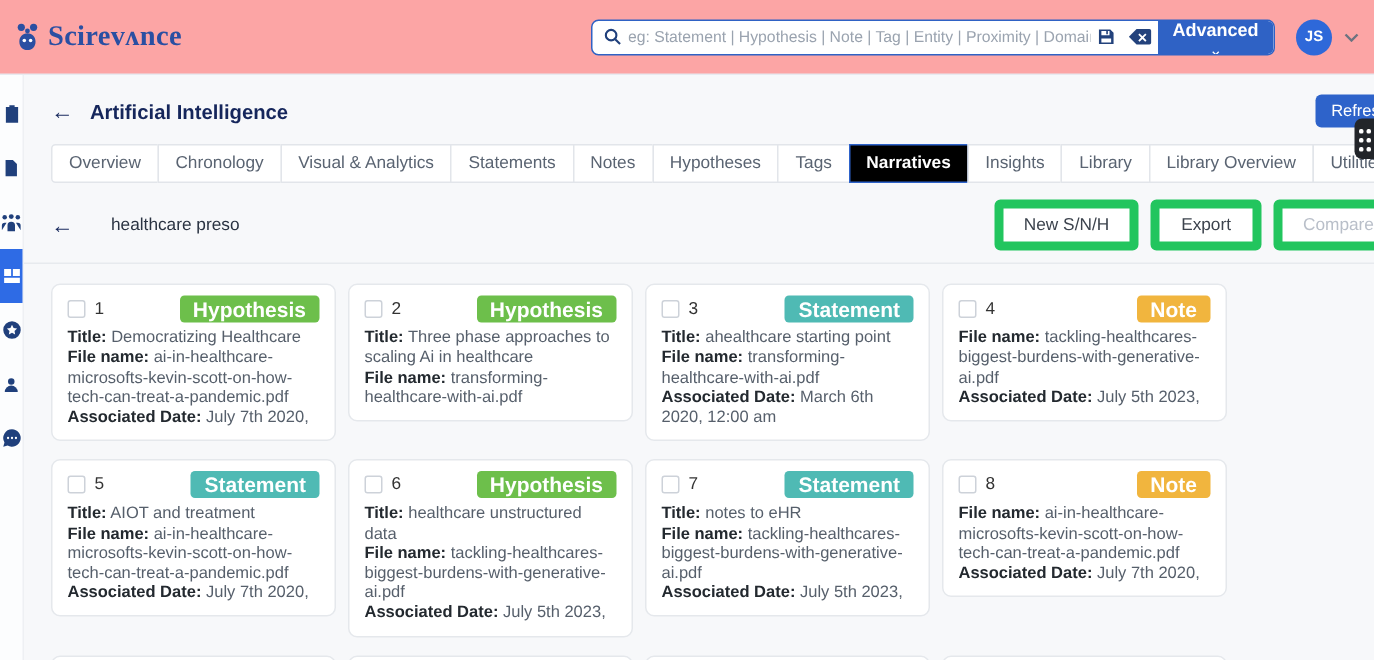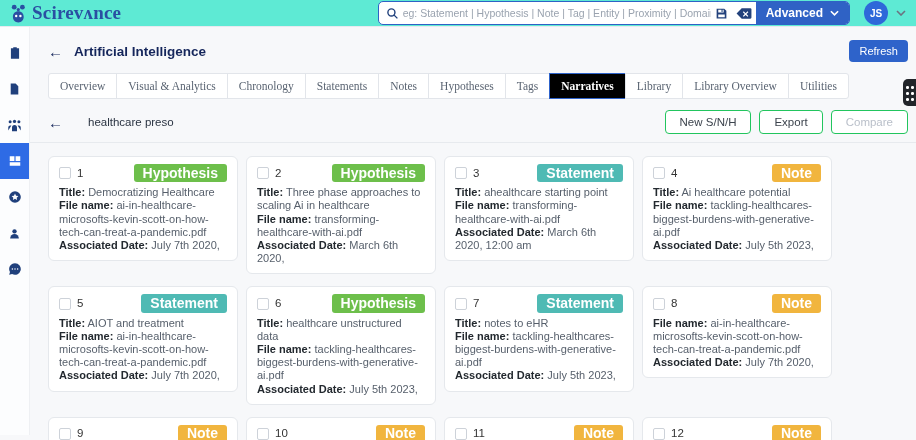--- a/index.html
+++ b/index.html
@@ -1,37 +1,37 @@
 <!DOCTYPE html>
 <html><head>
 <meta charset="utf-8">
 <style>
   * { margin:0; padding:0; box-sizing:border-box; }
   html,body { width:916px; height:440px; overflow:hidden; }
   body { font-family:"Liberation Sans", sans-serif; background:#f7f8fa; color:#2a3342; }
   .app { position:relative; width:916px; height:440px; overflow:hidden; }
 
   
-  .topbar { height:27px; background:#5eead4; border-bottom:1px solid #e8eaf0;
+  .topbar { height:50px; background:#fca5a5; border-bottom:1px solid #e8eaf0;
             display:flex; align-items:center; padding:0 10px; }
   .logo { display:flex; align-items:center; gap:5px; }
   .logo-mark svg { display:block; }
   .logo-text { font-family:"Liberation Serif", serif; font-weight:bold; font-size:19px;
                color:#2a4fa2; letter-spacing:.2px; }
   .search-wrap { margin-left:auto; display:flex; align-items:center; }
   .search-group { display:flex; align-items:center; border:1px solid #2f62c5; border-radius:5px;
                   background:#fff; height:24px; overflow:hidden; }
   .search-icon { padding:0 4px 0 7px; display:flex; }
   .search-input { border:none; outline:none; width:308px; font-size:10.5px; color:#333;
                   font-family:"Liberation Sans", sans-serif; }
   .search-input::placeholder { color:#9aa3af; }
   .mini-ic { display:flex; align-items:center; padding:0 4px; cursor:pointer; }
   .adv-btn { height:24px; background:#2f62c5; color:#fff; border:none; font-size:12px;
              font-weight:bold; padding:0 10px; display:flex; align-items:center; gap:7px;
-             cursor:pointer; font-family:"Liberation Sans", sans-serif; }
+             cursor:pointer; font-family:"Liberation Sans", sans-serif;flex-direction:column; }
   .avatar { width:24px; height:24px; border-radius:50%; background:#2e68d9; color:#fff;
             font-size:10px; font-weight:bold; display:flex; align-items:center;
             justify-content:center; margin-left:14px; cursor:pointer; }
   .av-chev { margin-left:8px; display:flex; cursor:pointer; }
 
   
   .layout { display:flex; height:408px; }
   .sidebar { width:30px; background:#fcfdfe; border-right:1px solid #eef0f3; padding-top:8px;
              display:flex; flex-direction:column; }
   .side-item { height:36px; display:flex; align-items:center; justify-content:center;
@@ -41,29 +41,29 @@
 
   .page-header { display:flex; align-items:center; padding:13px 8px 9px 18px; }
   .back-arrow { color:#15265b; font-weight:bold; font-size:15px; cursor:pointer; line-height:1; }
   .page-title { margin-left:11px; font-size:13.5px; font-weight:bold; color:#15265b; }
   .refresh-btn { margin-left:auto; background:#2e63ca; color:#fff; border:none; border-radius:4px;
                  font-size:11px; padding:5px 10px; cursor:pointer; font-family:"Liberation Sans", sans-serif; }
 
   .tabs-row { display:flex; padding:2px 8px 6px 18px; flex-wrap:nowrap; }
   .tab { background:#fff; border:1px solid #e2e5ea; color:#5a6472; font-size:11.5px;
          padding:6px 11px; margin-left:-1px; white-space:nowrap; cursor:pointer;
-         font-family:Liberation Serif, serif; }
+         font-family:Liberation Sans, sans-serif; }
   .tab:first-child { margin-left:0; border-radius:3px 0 0 3px; }
   .tab:last-child { border-radius:0 3px 3px 0; }
   .tab.active { background:#000000; border-color:#2e63ca; color:#fff; font-weight:bold; }
 
   .subheader { display:flex; align-items:center; padding:5px 8px 8px 18px; }
   .sub-title { margin-left:25px; font-size:11.5px; color:#2a3342; }
   .sub-actions { margin-left:auto; display:flex; gap:8px; }
-  .sub-btn { background:#fff; border:1px solid #22c55e; border-radius:4px; color:#3c434d;
+  .sub-btn { background:#fff; border:6px solid #22c55e; border-radius:4px; color:#3c434d;
              font-size:11.5px; padding:5px 14px; cursor:pointer; font-family:"Liberation Sans", sans-serif; }
   .sub-btn.disabled { color:#b9bfc9; cursor:default; }
   .divider { border-bottom:1px solid #e7eaee; }
 
   
   .cards-grid { margin:13px 0 0 18px; width:784px; display:grid;
                 grid-template-columns:repeat(4,190px); gap:12px 8px; align-items:start; }
   .card { background:#fff; border:1px solid #e5e8ec; border-radius:6px; padding:7px 10px 8px;
           font-size:11px; line-height:13.2px; color:#565f6b; cursor:pointer; }
   .card-head { display:flex; align-items:center; margin-bottom:4px; }
@@ -188,27 +188,28 @@
 
     <div class="main">
       <div class="page-header">
         <span class="back-arrow">←</span>
         <span class="page-title">Artificial Intelligence</span>
         <button class="refresh-btn">Refresh</button>
       </div>
 
       <div class="tabs-row">
           <button class="tab">Overview</button>
+          <button class="tab">Chronology</button>
           <button class="tab">Visual &amp; Analytics</button>
-          <button class="tab">Chronology</button>
           <button class="tab">Statements</button>
           <button class="tab">Notes</button>
           <button class="tab">Hypotheses</button>
           <button class="tab">Tags</button>
           <button class="tab active">Narratives</button>
+          <button class="tab">Insights</button>
           <button class="tab">Library</button>
           <button class="tab">Library Overview</button>
           <button class="tab">Utilities</button>
         </div>
 
       <div class="subheader">
         <span class="back-arrow">←</span>
         <span class="sub-title">healthcare preso</span>
         <div class="sub-actions">
           <button class="sub-btn">New S/N/H</button>
@@ -230,39 +231,37 @@
             <div class="card-line"><span class="fl">Associated Date:</span> July 7th 2020,</div>
           </div>
           <div class="card">
             <div class="card-head">
               <span class="cb"></span>
               <span class="num">2</span>
               <span class="badge" style="background: rgb(109, 191, 75);">Hypothesis</span>
             </div>
             <div class="card-line"><span class="fl">Title:</span> Three phase approaches to scaling Ai in healthcare</div>
             <div class="card-line"><span class="fl">File name:</span> transforming-healthcare-with-ai.pdf</div>
-            <div class="card-line"><span class="fl">Associated Date:</span> March 6th 2020,</div>
           </div>
           <div class="card">
             <div class="card-head">
               <span class="cb"></span>
               <span class="num">3</span>
               <span class="badge" style="background: rgb(79, 186, 180);">Statement</span>
             </div>
             <div class="card-line"><span class="fl">Title:</span> ahealthcare starting point</div>
             <div class="card-line"><span class="fl">File name:</span> transforming-healthcare-with-ai.pdf</div>
             <div class="card-line"><span class="fl">Associated Date:</span> March 6th 2020, 12:00 am</div>
           </div>
           <div class="card">
             <div class="card-head">
               <span class="cb"></span>
               <span class="num">4</span>
               <span class="badge" style="background: rgb(241, 181, 62);">Note</span>
             </div>
-            <div class="card-line"><span class="fl">Title:</span> Ai healthcare potential</div>
             <div class="card-line"><span class="fl">File name:</span> tackling-healthcares-biggest-burdens-with-generative-ai.pdf</div>
             <div class="card-line"><span class="fl">Associated Date:</span> July 5th 2023,</div>
           </div>
           <div class="card">
             <div class="card-head">
               <span class="cb"></span>
               <span class="num">5</span>
               <span class="badge" style="background: rgb(79, 186, 180);">Statement</span>
             </div>
             <div class="card-line"><span class="fl">Title:</span> AIOT and treatment</div>

